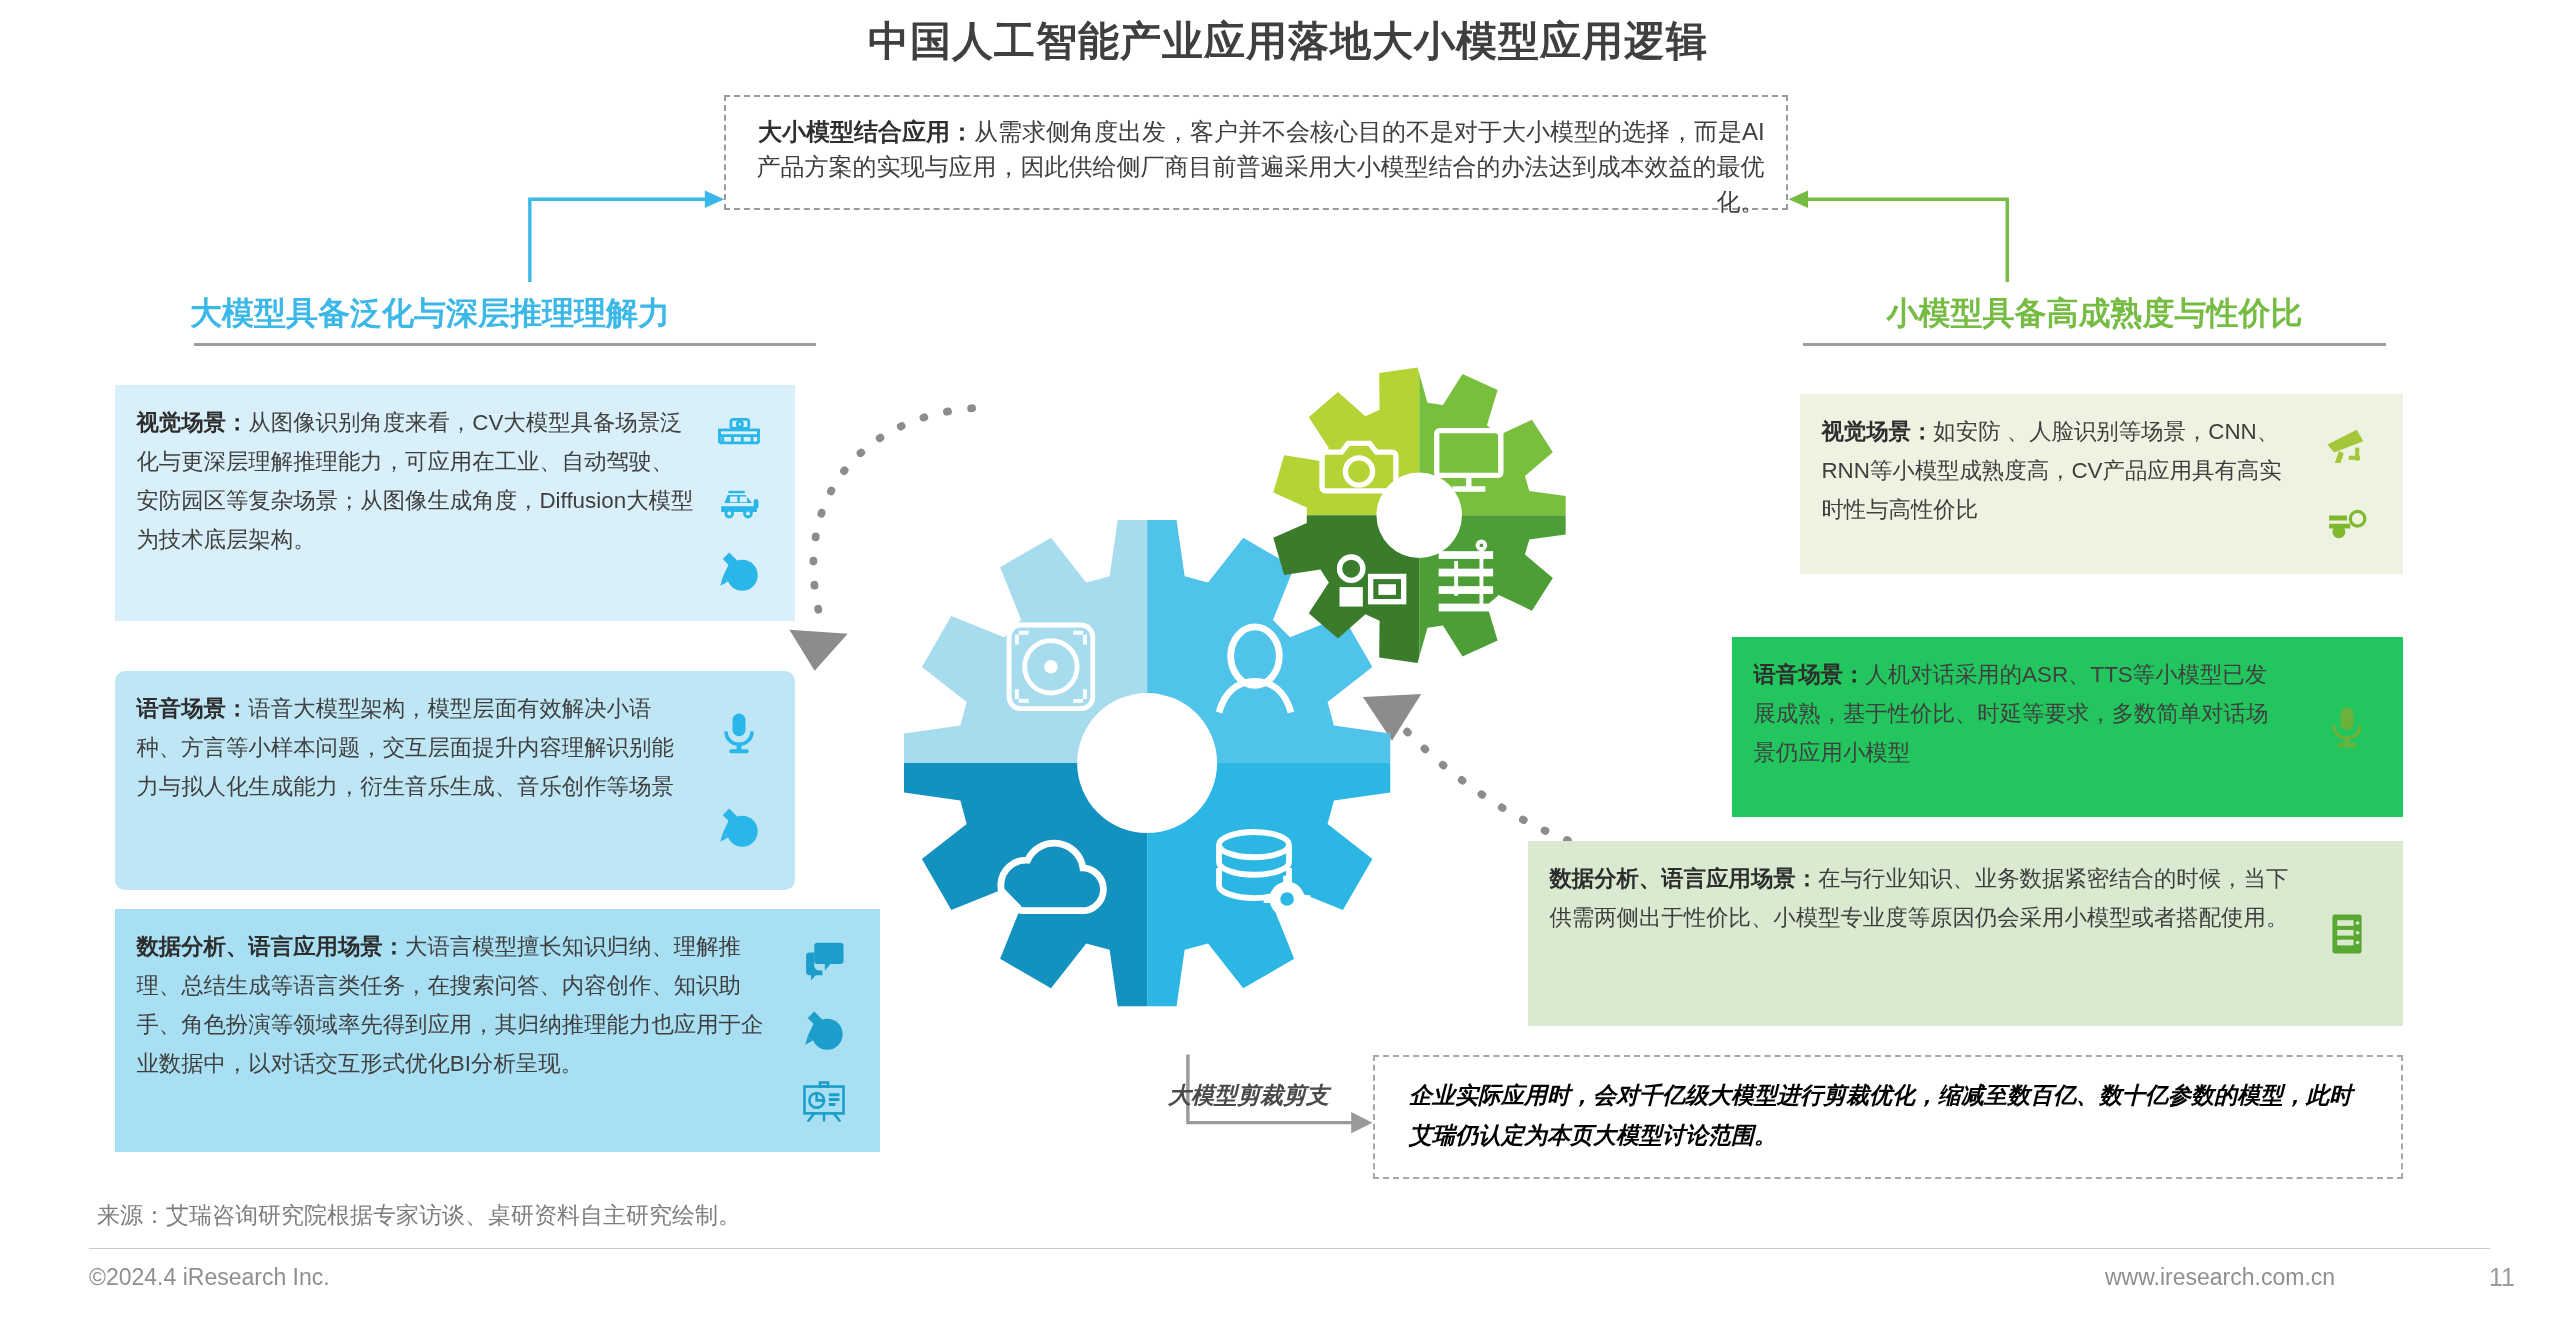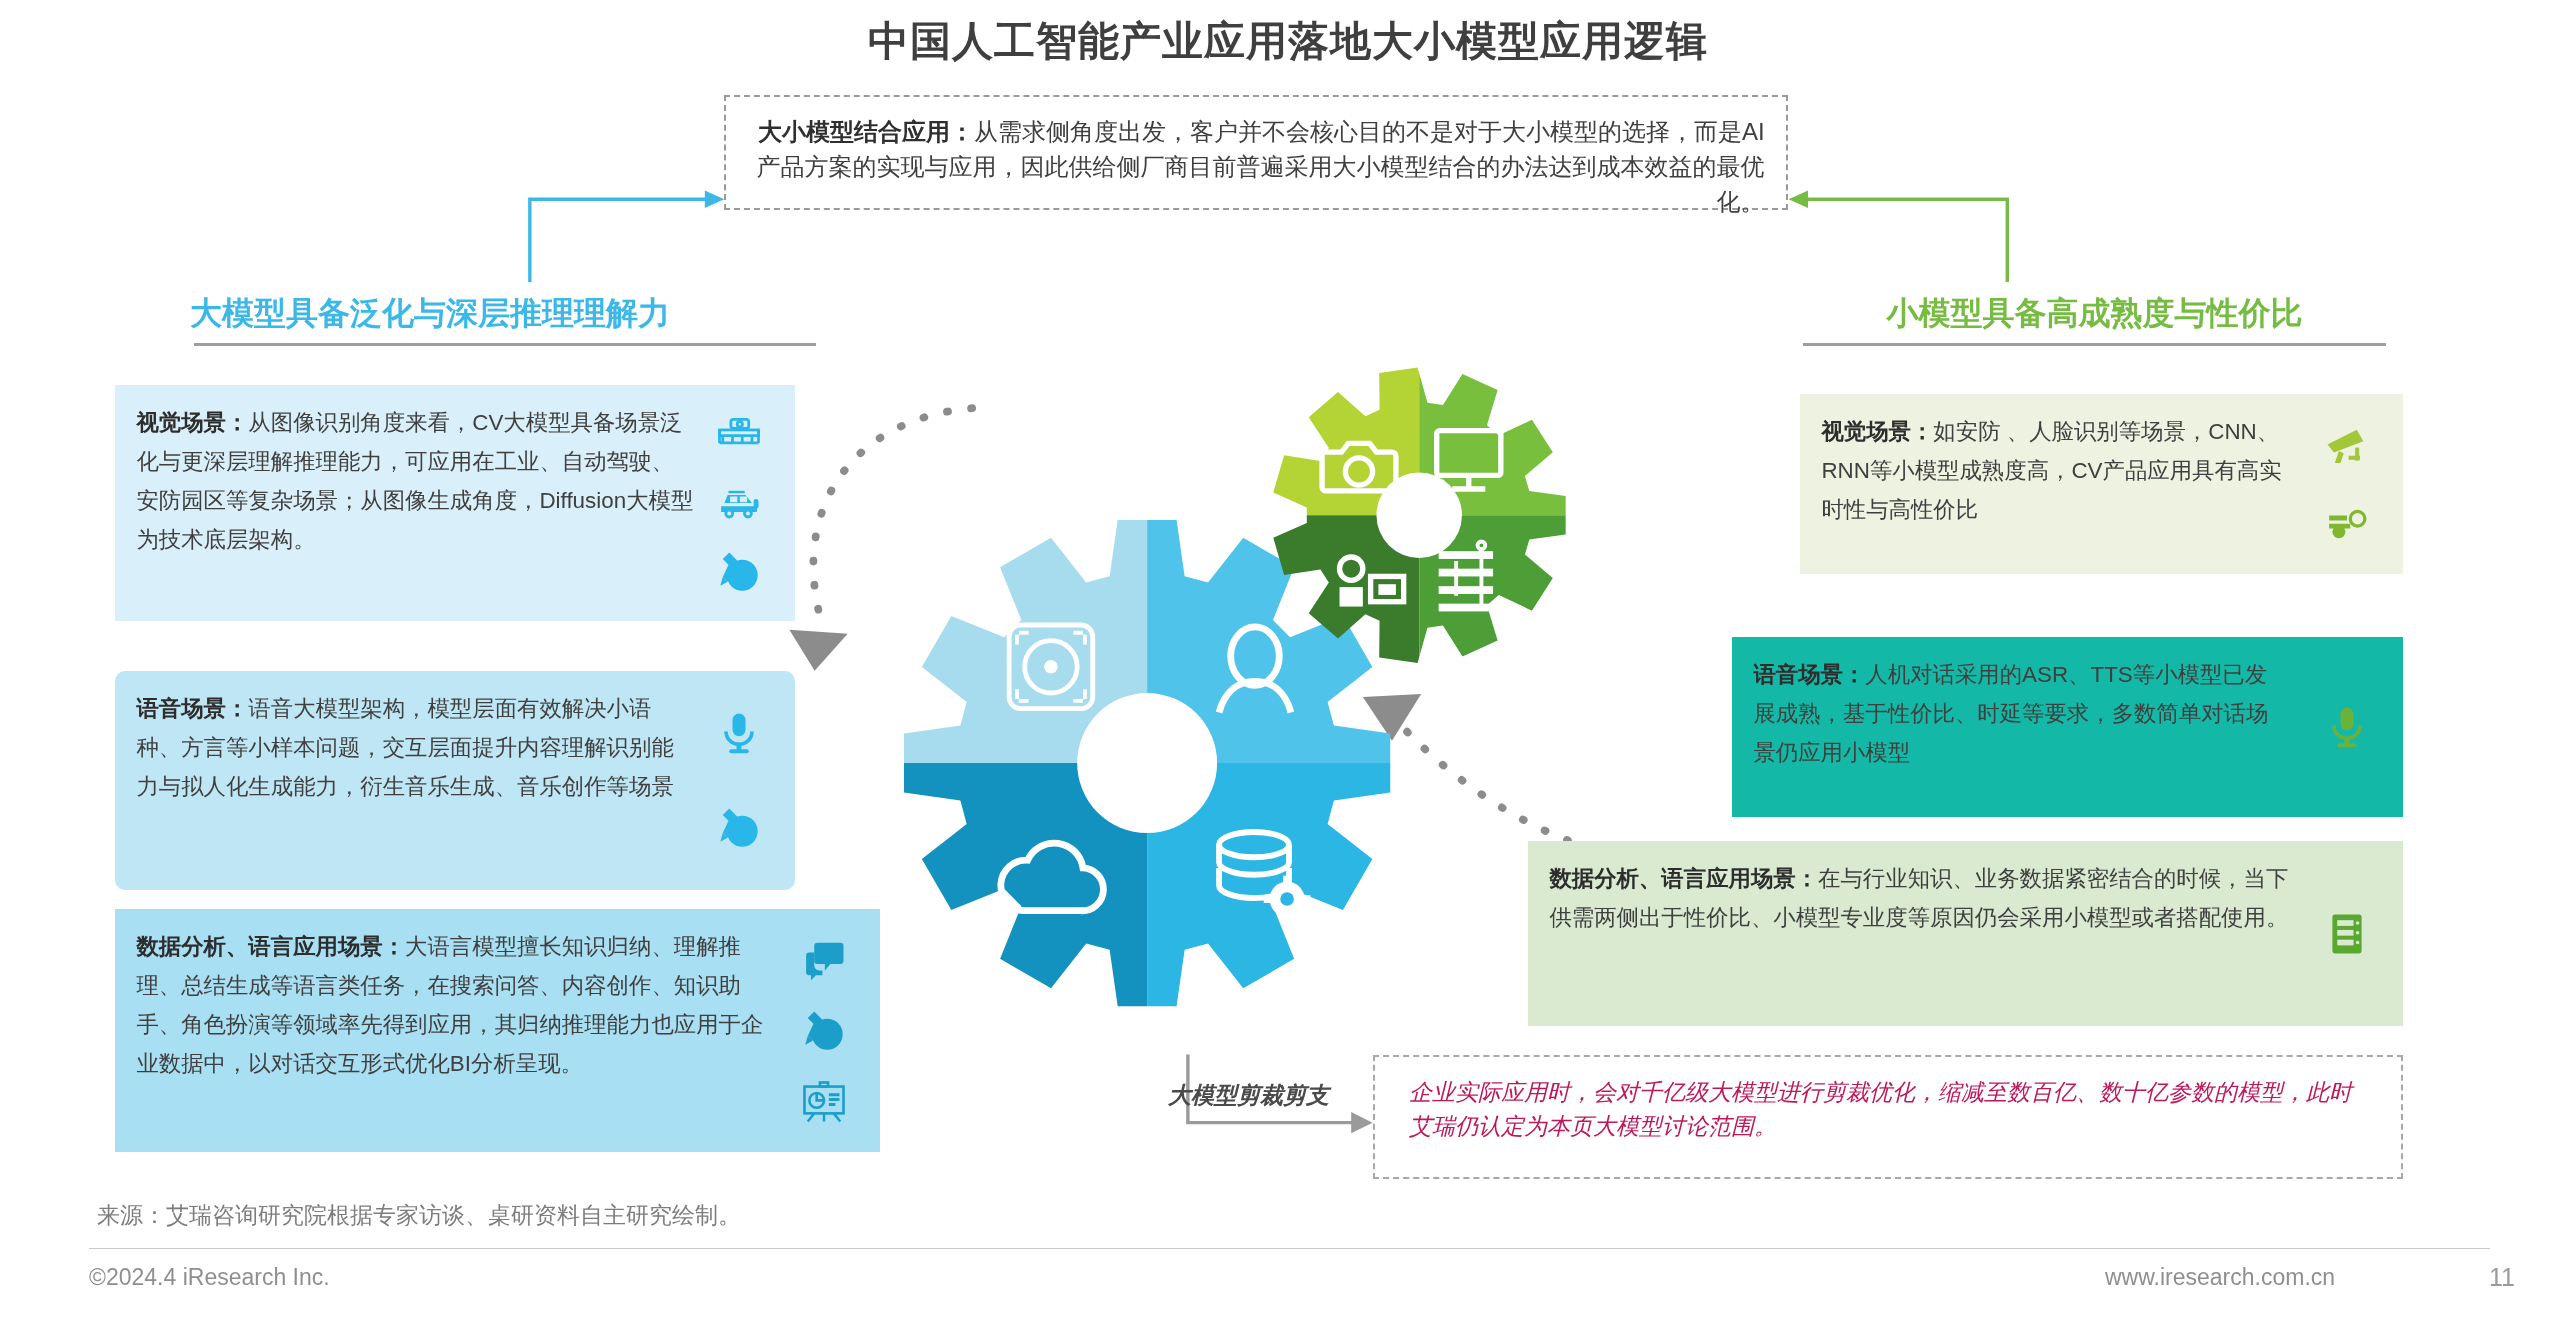--- a/index.html
+++ b/index.html
@@ -67,33 +67,33 @@
   .ic { width: 60px; height: 52px; flex: 0 0 auto; }
   .ic svg { width: 100%; height: 100%; display:block; }
 
   
   #box-l1 { left: 115px; top: 385px;  width: 680px;  height: 236px; background:#d9eff9; }
   #box-l2 { left: 115px; top: 671px;  width: 680px;  height: 219px; background:#bfe6f5;border-radius:10px; }
   #box-l3 { left: 115px; top: 909px;  width: 765px;  height: 243px; background:#a8dff2; }
 
   
   #box-r1 { left: 1800px; top: 394px; width: 603px;  height: 180px; background:#eef2e0; }
-  #box-r2 { left: 1732px; top: 637px; width: 671px;  height: 180px; background:#14b8a6;gap:19px; }
+  #box-r2 { left: 1732px; top: 637px; width: 671px;  height: 180px; background:#22c55e;gap:19px; }
   #box-r3 { left: 1528px; top: 841px; width: 875px;  height: 185px; background:#d9ead0; }
 
   
   #bottom-note {
     position: absolute; left: 1373px; top: 1055px; width: 1030px; height: 124px;
     border: 2.4px dashed #a8a8a8; background:#fff;
     padding: 19.4px 29px 0 34px;
   }
   #bottom-note .note-text {
-    font-size: 23px; line-height: 34px; color: #be185d;
+    font-size: 23px; line-height: 40px; color: #000000;
     font-style: italic; font-family: "Liberation Serif", "DejaVu Serif", serif;
-    font-weight: 400;
+    font-weight: 700;
   }
   #cut-label {
     position: absolute; left: 1168px; top: 1080px;
     font-size: 23px; color:#4a4a4a; font-style: italic;
     font-family: "Liberation Serif","DejaVu Serif",serif; font-weight: 600;
     white-space: nowrap;
   }
 
   
   #source {

